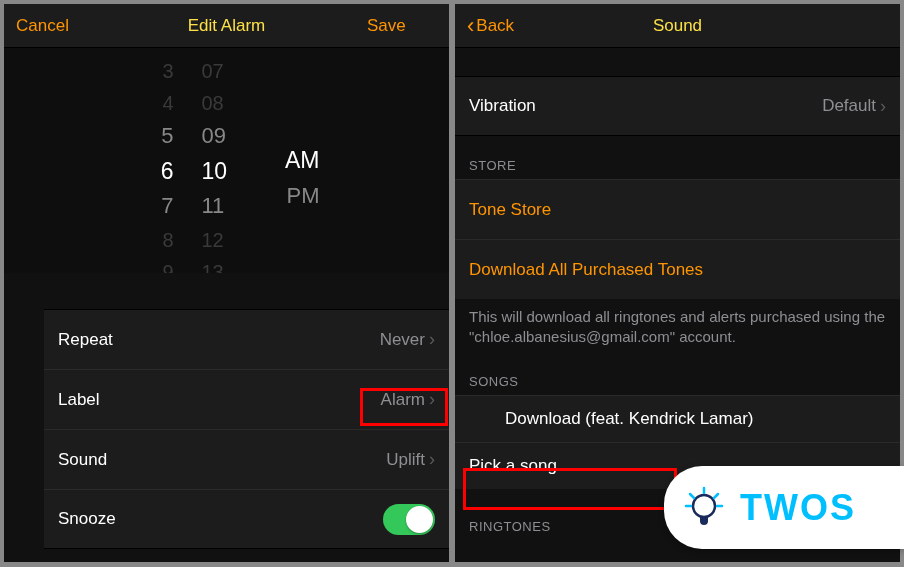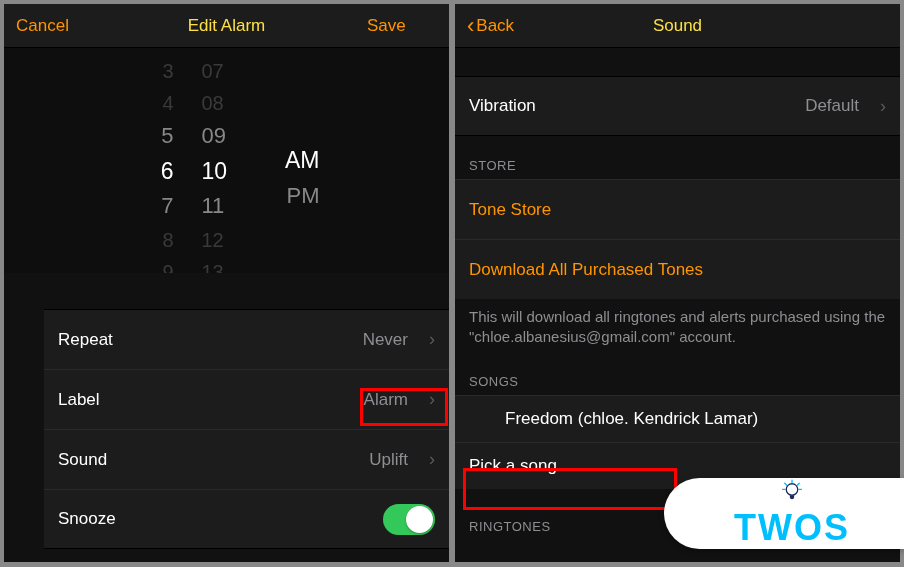--- a/index.html
+++ b/index.html
@@ -92,21 +92,21 @@
     border-top: 1px solid #2a2a2a;
     height: 60px;
     display: flex;
     align-items: center;
     justify-content: space-between;
     padding: 0 14px;
   }
   .row:first-child { border-top: 1px solid #000; }
   .row:last-child { border-bottom: 1px solid #000; }
   .row-label { color: #fff; font-size: 17px; }
-  .row-value { color: #8e8e93; font-size: 17px; display:flex; align-items:center; gap:21px;}
+  .row-value { color: #8e8e93; font-size: 17px; display:flex; align-items:center; gap:4px;}
   .chev-right { color: #5a5a5a; font-size: 18px; }
   .highlight-box {
     border: 3px solid #ff0000;
     position: absolute;
   }
   
   .toggle { width: 52px; height: 31px; background: #34c759; border-radius: 16px; position: relative; }
   .toggle-knob { width: 27px; height: 27px; background: #fff; border-radius: 50%; position: absolute; right: 2px; top: 2px; box-shadow: 0 1px 2px rgba(0,0,0,0.3);}
   .delete-row {
     margin-top: 36px;
@@ -145,29 +145,28 @@
     color: #fff;
     font-size: 17px;
   }
   .first-group .row:first-child { margin-top: 28px; }
   
   .twos-badge {
     position: absolute;
     right: 0;
     bottom: 18px;
     width: 240px;
-    height: 71px;
+    height: 83px;
     background: #fff;
     border-radius: 38px 0 0 38px;
     display: flex;
     align-items: center;
-    gap: 4px;
+    gap: 12px;
     padding-left: 16px;
     box-shadow: 0 2px 6px rgba(0,0,0,0.3);
-    flex-direction: column;
   }
   .twos-text {
     color: #00bfff;
     font-weight: 800;
     font-size: 36px;
     letter-spacing: 2px;
     font-family: Arial, sans-serif;
   }
   .bulb-svg { width: 48px; height: 48px; }
 </style>
@@ -268,21 +267,21 @@
     <div class="section-header">STORE</div>
     <div class="row">
       <span class="row-link">Tone Store</span>
     </div>
     <div class="row">
       <span class="row-link">Download All Purchased Tones</span>
     </div>
     <div class="section-footer">This will download all ringtones and alerts purchased using the "chloe.albanesius@gmail.com" account.</div>
 
     <div class="section-header">SONGS</div>
-    <div class="song-row">Freedom (chloe. Kendrick Lamar)</div>
+    <div class="song-row">Download (feat. Kendrick Lamar)</div>
     <div class="song-row" style="padding-left:14px;">Pick a song</div>
 
     <div class="highlight-box" style="left:8px; top:464px; width:214px; height:42px;"></div>
 
     <div class="section-header" style="padding-top:30px;">RINGTONES</div>
   </div>
 
 </div>
 
 <div class="twos-badge">

